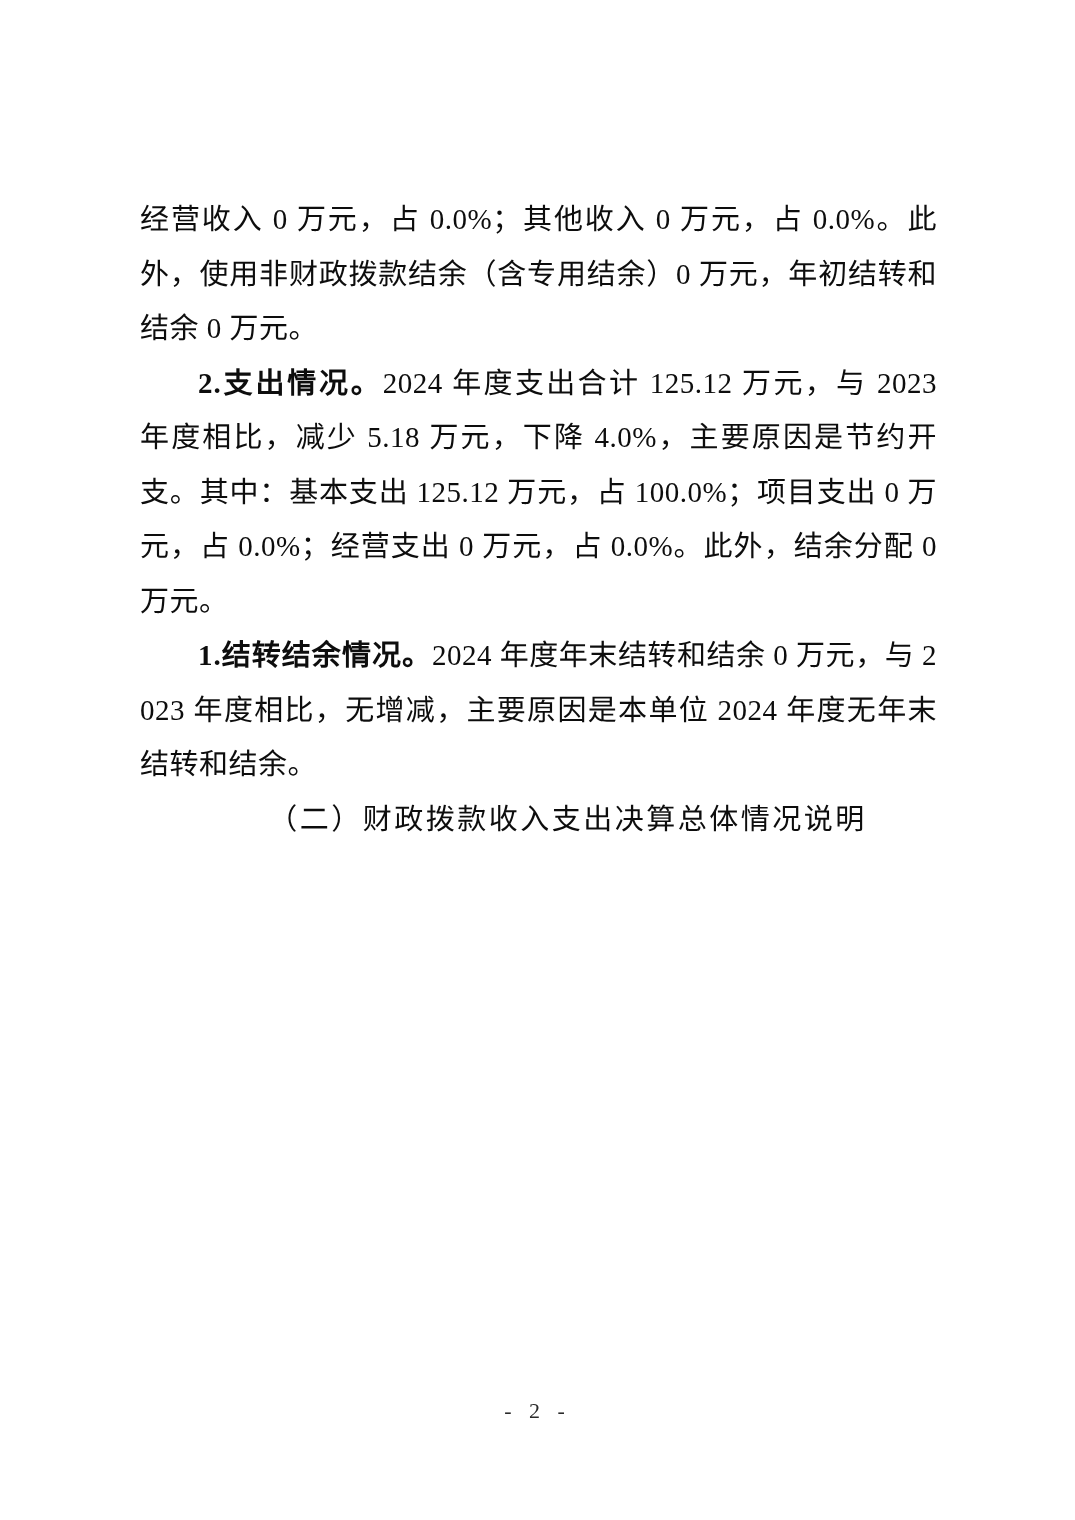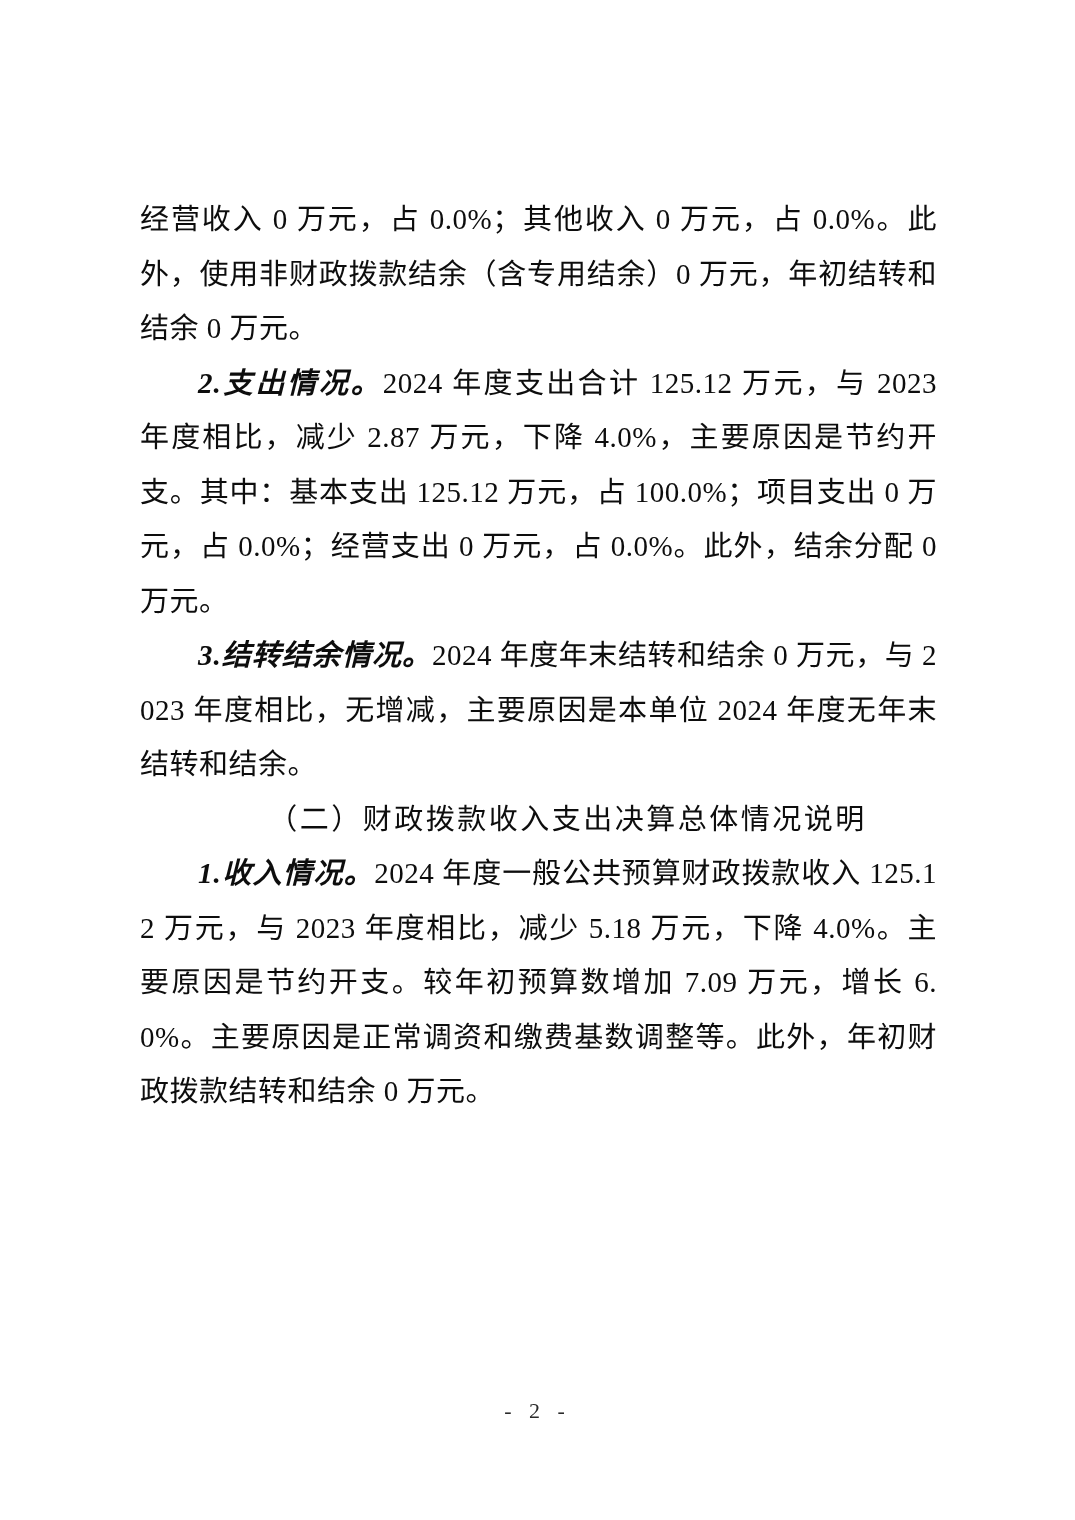--- a/index.html
+++ b/index.html
@@ -35,21 +35,20 @@
   }
   .para.indent {
     text-indent: 58px;
   }
   .para.no-indent {
     text-indent: 0;
   }
   .para .lead {
     font-weight: 700;
     letter-spacing: 1px;
-    font-style: italic;
   }
   .para.heading {
     text-align: center;
     letter-spacing: 2.5px;
   }
   .page-footer {
     position: absolute;
     left: 0;
     top: 1398px;
     width: 100%;
@@ -60,27 +59,26 @@
   }
 </style>
 </head>
 <body>
 
 <div class="page">
   <div class="doc-body">
 
     <p class="para no-indent"><span>经营收入 0 万元，占 0.0%；其他收入 0 万元，占 0.0%。此外，使用非财政拨款结余（含专用结余）0 万元，年初结转和结余 0 万元。</span></p>
 
-    <p class="para indent"><span class="lead">2.支出情况。</span><span>2024 年度支出合计 125.12 万元，与 2023 年度相比，减少 2.87 万元，下降 4.0%，主要原因是节约开支。其中：基本支出 125.12 万元，占 100.0%；项目支出 0 万元，占 0.0%；经营支出 0 万元，占 0.0%。此外，结余分配 0 万元。</span></p>
+    <p class="para indent"><span class="lead">2.支出情况。</span><span>2024 年度支出合计 125.12 万元，与 2023 年度相比，减少 5.18 万元，下降 4.0%，主要原因是节约开支。其中：基本支出 125.12 万元，占 100.0%；项目支出 0 万元，占 0.0%；经营支出 0 万元，占 0.0%。此外，结余分配 0 万元。</span></p>
 
-    <p class="para indent"><span class="lead">3.结转结余情况。</span><span>2024 年度年末结转和结余 0 万元，与 2023 年度相比，无增减，主要原因是本单位 2024 年度无年末结转和结余。</span></p>
+    <p class="para indent"><span class="lead">1.结转结余情况。</span><span>2024 年度年末结转和结余 0 万元，与 2023 年度相比，无增减，主要原因是本单位 2024 年度无年末结转和结余。</span></p>
 
     <p class="para indent heading"><span>（二）财政拨款收入支出决算总体情况说明</span></p>
 
 
 
-    <p class="para indent"><span class="lead">1.收入情况。</span><span>2024 年度一般公共预算财政拨款收入 125.12 万元，与 2023 年度相比，减少 5.18 万元，下降 4.0%。主要原因是节约开支。较年初预算数增加 7.09 万元，增长 6.0%。主要原因是正常调资和缴费基数调整等。此外，年初财政拨款结转和结余 0 万元。</span></p>
 
 
   </div>
 
   <div class="page-footer">- 2 -</div>
 </div>
 
 </body></html>

